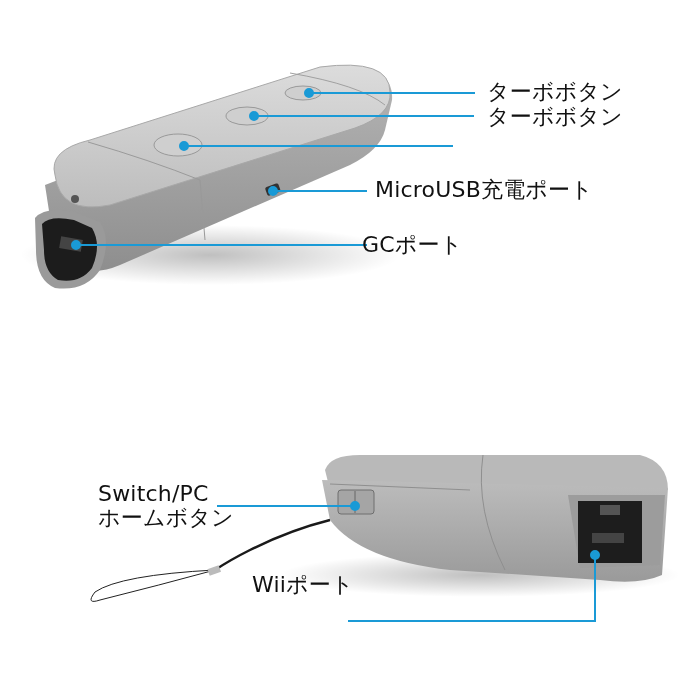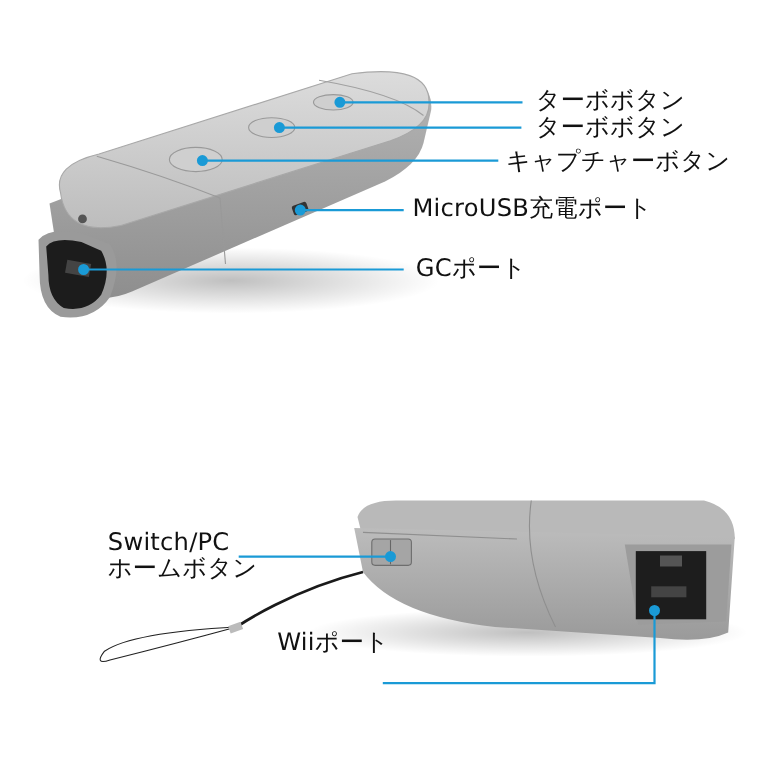--- a/index.html
+++ b/index.html
@@ -95,23 +95,22 @@
         <circle cx="76" cy="245" r="4"></circle>
     <line x1="217" y1="506" x2="355" y2="506"></line>
         <circle cx="355" cy="506" r="4"></circle>
     <polyline points="595,555 595,621 348,621" fill="none"></polyline>
         <circle cx="595" cy="555" r="4"></circle>
   </g>
 </svg>
 
 <div class="label" style="left:487px; top:82px;">ターボボタン</div>
 <div class="label" style="left:487px; top:107px;">ターボボタン</div>
-<div class="label" style="left:460px; top:138px;">キャプチャーボタン</div>
 <div class="label" style="left:375px; top:180px;">MicroUSB充電ポート</div>
-<div class="label" style="left:378px; top:235px;">GCポート</div>
+<div class="label" style="left:362px; top:235px;">GCポート</div>
 
 <div class="label two" style="left:98px; top:482px;">
   <div>Switch/PC</div>
   <div>ホームボタン</div>
 </div>
 <div class="label" style="left:252px; top:575px;">Wiiポート</div>
 
 </div>
 
 </body></html>

